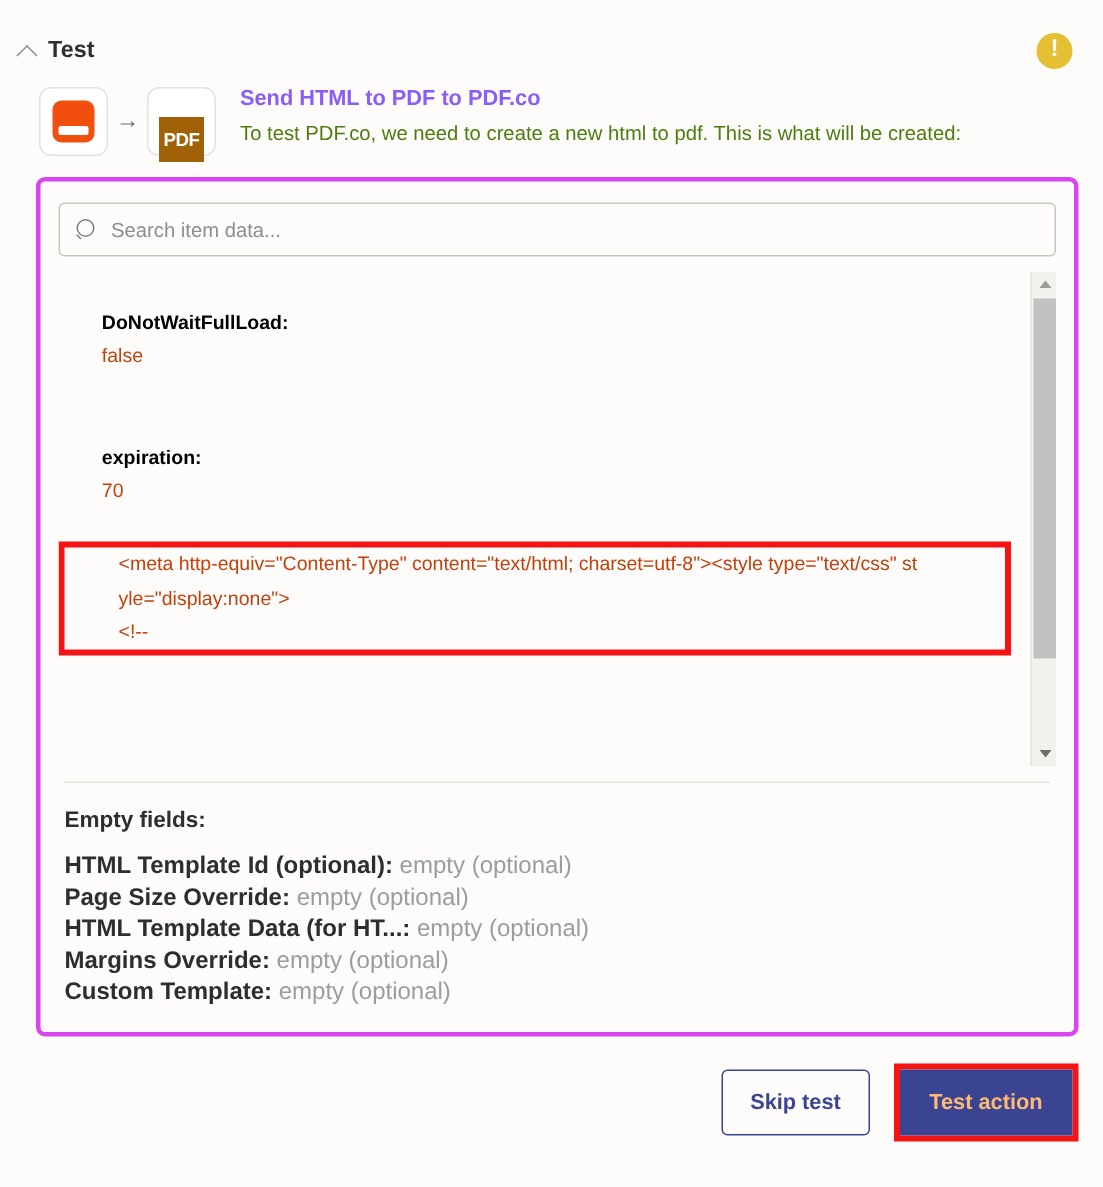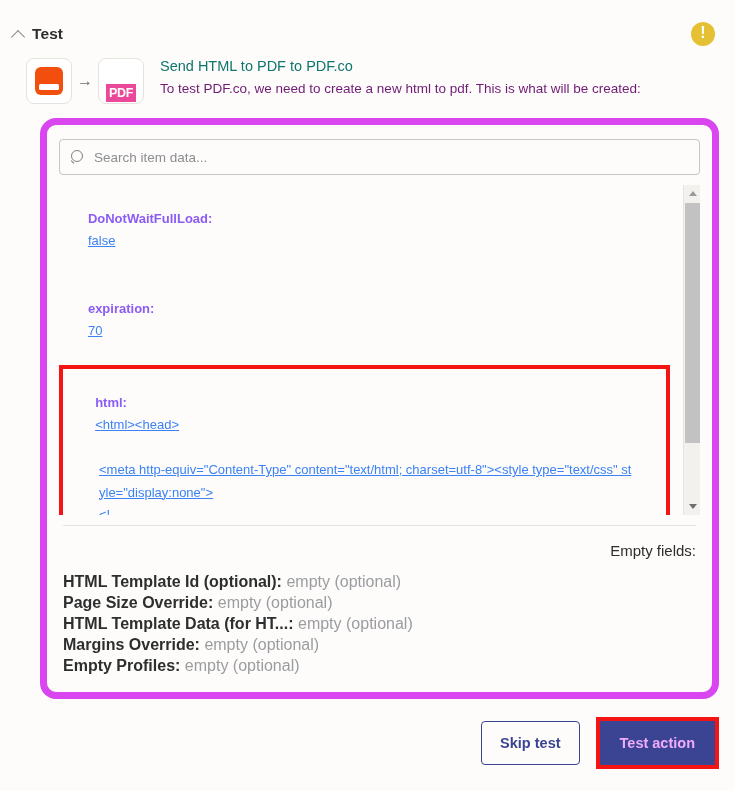--- a/index.html
+++ b/index.html
@@ -111,52 +111,52 @@
   }
   .arrow-sep {
     width: 26px;
     text-align: center;
     color: #6b6d70;
     font-size: 16px;
     line-height: 1;
   }
   .pdf-glyph {
     width: 30px;
-    height: 18px;
-    background: #ec4899;
+    height: 30px;
+    background: #a16207;
     display: flex;
     align-items: center;
     justify-content: center;
     color: #ffffff;
     font-size: 12.5px;
     font-weight: bold;
     letter-spacing: -0.3px;
     margin-top: 24px;
   }
   .app-text {
     margin-left: 16px;
     padding-top: 2px;
   }
   .app-title {
     font-size: 14.5px;
-    font-weight: normal;
-    color: #0f766e;
+    font-weight: bold;
+    color: #8b5cf6;
     margin-bottom: 6px;
   }
   .app-sub {
     font-size: 13.5px;
-    color: #701a75;
+    color: #4d7c0f;
     line-height: 1.35;
   }
 
   
   .data-panel {
-    margin: 8px 16px 0 40px;
-    border: 7px solid #d946ef;
-    border-radius: 16px;
+    margin: 8px 16px 0 24px;
+    border: 3px solid #d946ef;
+    border-radius: 6px;
     background: #fdfcfa;
     padding: 14px 12px 12px 12px;
     position: relative;
   }
   .search-wrap {
     border: 1px solid #c9c6c0;
     border-radius: 4px;
     height: 36px;
     display: flex;
     align-items: center;
@@ -205,22 +205,22 @@
     height: 330px;
     overflow: hidden;
   }
   .data-lines {
     padding-right: 30px;
     font-size: 13px;
     line-height: 22.5px;
     color: #4f5256;
   }
   .data-line { white-space: pre-wrap; }
-  .key { font-weight: bold; color: #8b5cf6; }
-  .val { color: #3b82f6; text-decoration: underline; }
+  .key { font-weight: bold; color: #000000; }
+  .val { color: #c2410c; }
 
   
   .html-block {
     position: relative;
     padding: 4px 2px 4px 0;
   }
   .html-block .ind { padding-left: 40px; display: block; }
   .red-box {
     position: absolute;
     border: 4px solid #f41414;
@@ -269,24 +269,23 @@
   .divider {
     height: 1px;
     background: #e6e4df;
     margin: 10px 4px 0 4px;
   }
 
   
   .empty-wrap { padding: 16px 4px 4px 4px; }
   .empty-title {
     font-size: 15px;
-    font-weight: normal;
+    font-weight: bold;
     color: #2d2e2e;
     margin-bottom: 12px;
-    text-align: right;
   }
   .empty-line {
     font-size: 16px;
     line-height: 21px;
     color: #9a9ca0;
   }
   .empty-line .k { font-weight: bold; color: #2d2e2e; }
 
   
   .footer {
@@ -309,21 +308,21 @@
   }
   .test-wrap {
     margin-left: 16px;
     border: 4px solid #f41414;
     padding: 0;
     display: inline-flex;
   }
   .btn-test {
     background: #3b4493;
     border: none;
-    color: #f0abfc;
+    color: #fdba74;
     font-size: 14.5px;
     font-weight: bold;
     font-family: "Liberation Sans", sans-serif;
     padding: 0 20px;
     height: 44px;
     cursor: pointer;
   }
 </style>
 </head>
 <body>
@@ -367,24 +366,20 @@
         <span class="key">DoNotWaitFullLoad:</span>
         <span class="val">false</span>
       </div>
       <div class="data-line">
         <span class="key">expiration:</span>
         <span class="val">70</span>
       </div>
 
       <div class="html-block">
         <div class="red-box"></div>
-        <div class="data-line">
-          <span class="key">html:</span>
-          <span class="val">&lt;html&gt;&lt;head&gt;</span>
-        </div>
         <span class="val ind">&lt;meta http-equiv="Content-Type" content="text/html; charset=utf-8"&gt;&lt;style type="text/css" st</span>
         <span class="val ind">yle="display:none"&gt;</span>
         <span class="val ind">&lt;!--</span>
 
       </div>
 
     </div>
 
     <div class="scrollbar">
       <div class="sb-arrow sb-up">
@@ -411,21 +406,21 @@
     </div>
     <div class="empty-line">
       <span class="k">HTML Template Data (for HT...:</span>
       <span>empty (optional)</span>
     </div>
     <div class="empty-line">
       <span class="k">Margins Override:</span>
       <span>empty (optional)</span>
     </div>
     <div class="empty-line">
-      <span class="k">Empty Profiles:</span>
+      <span class="k">Custom Template:</span>
       <span>empty (optional)</span>
     </div>
   </div>
 
 </div>
 
 <div class="footer">
   <button class="btn-skip">Skip test</button>
   <span class="test-wrap">
     <button class="btn-test">Test action</button>

